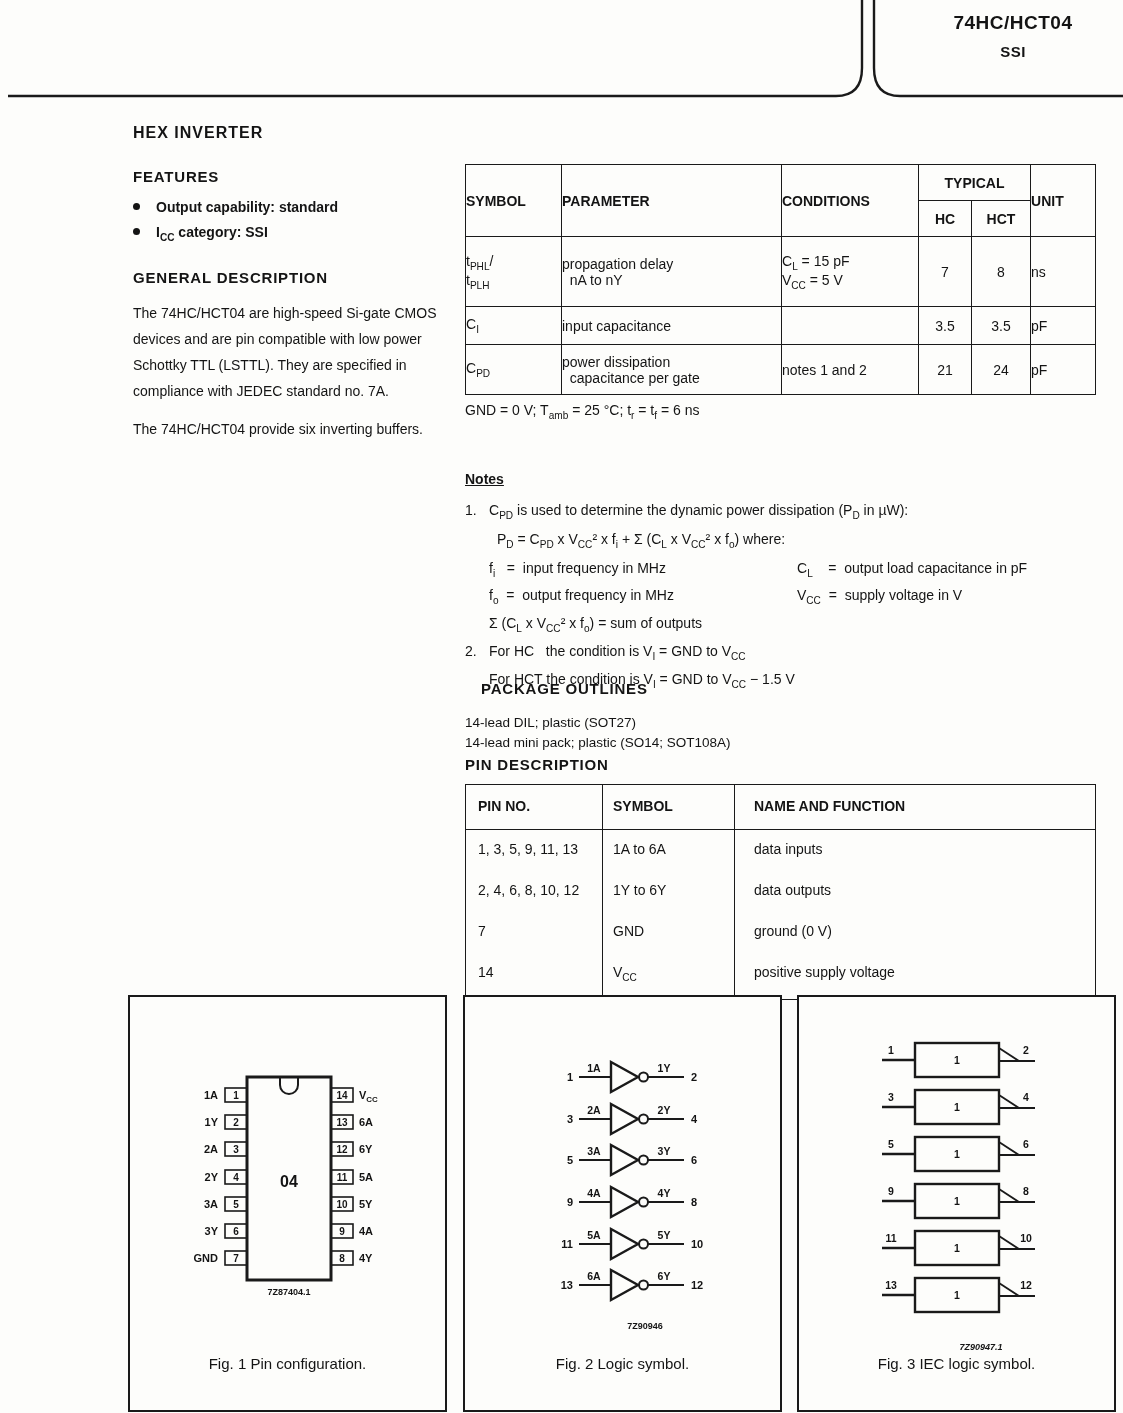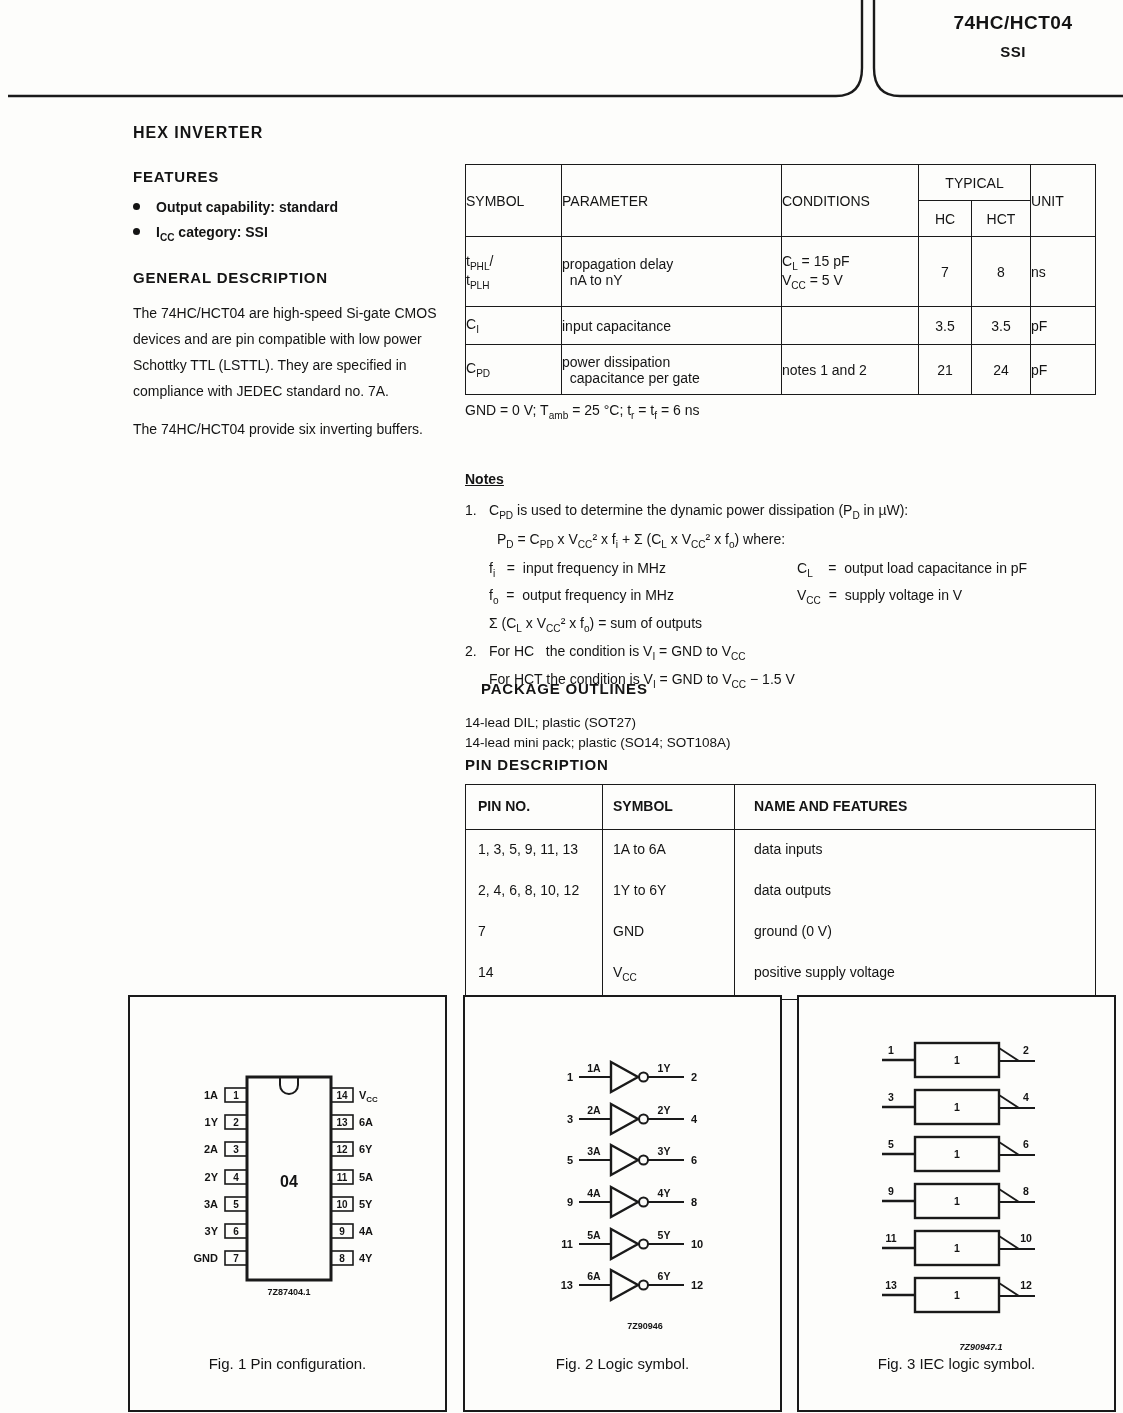--- a/index.html
+++ b/index.html
@@ -19,21 +19,21 @@
   .feature{display:flex;align-items:baseline;font-size:14px;font-weight:bold;margin-bottom:9px;}
   .bullet{width:7px;height:7px;border-radius:50%;background:#141414;margin-right:16px;flex:none;position:relative;top:-2px;}
   .gd{margin-top:26px;}
   .para{font-size:14px;line-height:26px;margin:0 0 12px 0;}
   sub{font-size:.72em;}
   
   table{border-collapse:collapse;}
   .char-table{left:465px;top:164px;}
   .char-table table{width:630px;table-layout:fixed;}
   .char-table th,.char-table td{border:1.6px solid #1a1a1a;font-size:14px;padding:0;}
-  .char-table th{font-weight:normal;text-align:left;}
+  .char-table th{font-weight:bold;text-align:left;}
   .pad10{padding-left:10px;}
   .pad14{padding-left:14px;}
   .ctr{text-align:center !important;}
   .char-table .hdr{height:36px;}
   .r1{height:70px;}
   .r2{height:38px;}
   .r3{height:50px;}
   .footnote{left:465px;top:402px;font-size:14px;}
   
   .notes{left:465px;top:468px;width:640px;font-size:14px;line-height:23px;}
@@ -185,21 +185,21 @@
     <table>
       <colgroup>
           <col style="width:137px">
           <col style="width:132px">
           <col style="width:361px">
         </colgroup>
       <tbody>
           <tr>
         <th class="pt-pad">PIN NO.</th>
         <th class="pt-pad2">SYMBOL</th>
-        <th class="pt-pad3">NAME AND FEATURES</th>
+        <th class="pt-pad3">NAME AND FUNCTION</th>
       </tr>
       <tr>
         <td class="pt-pad">1, 3, 5, 9, 11, 13</td>
         <td class="pt-pad2">1A to 6A</td>
         <td class="pt-pad3">data inputs</td>
       </tr>
       <tr>
         <td class="pt-pad">2, 4, 6, 8, 10, 12</td>
         <td class="pt-pad2">1Y to 6Y</td>
         <td class="pt-pad3">data outputs</td>

